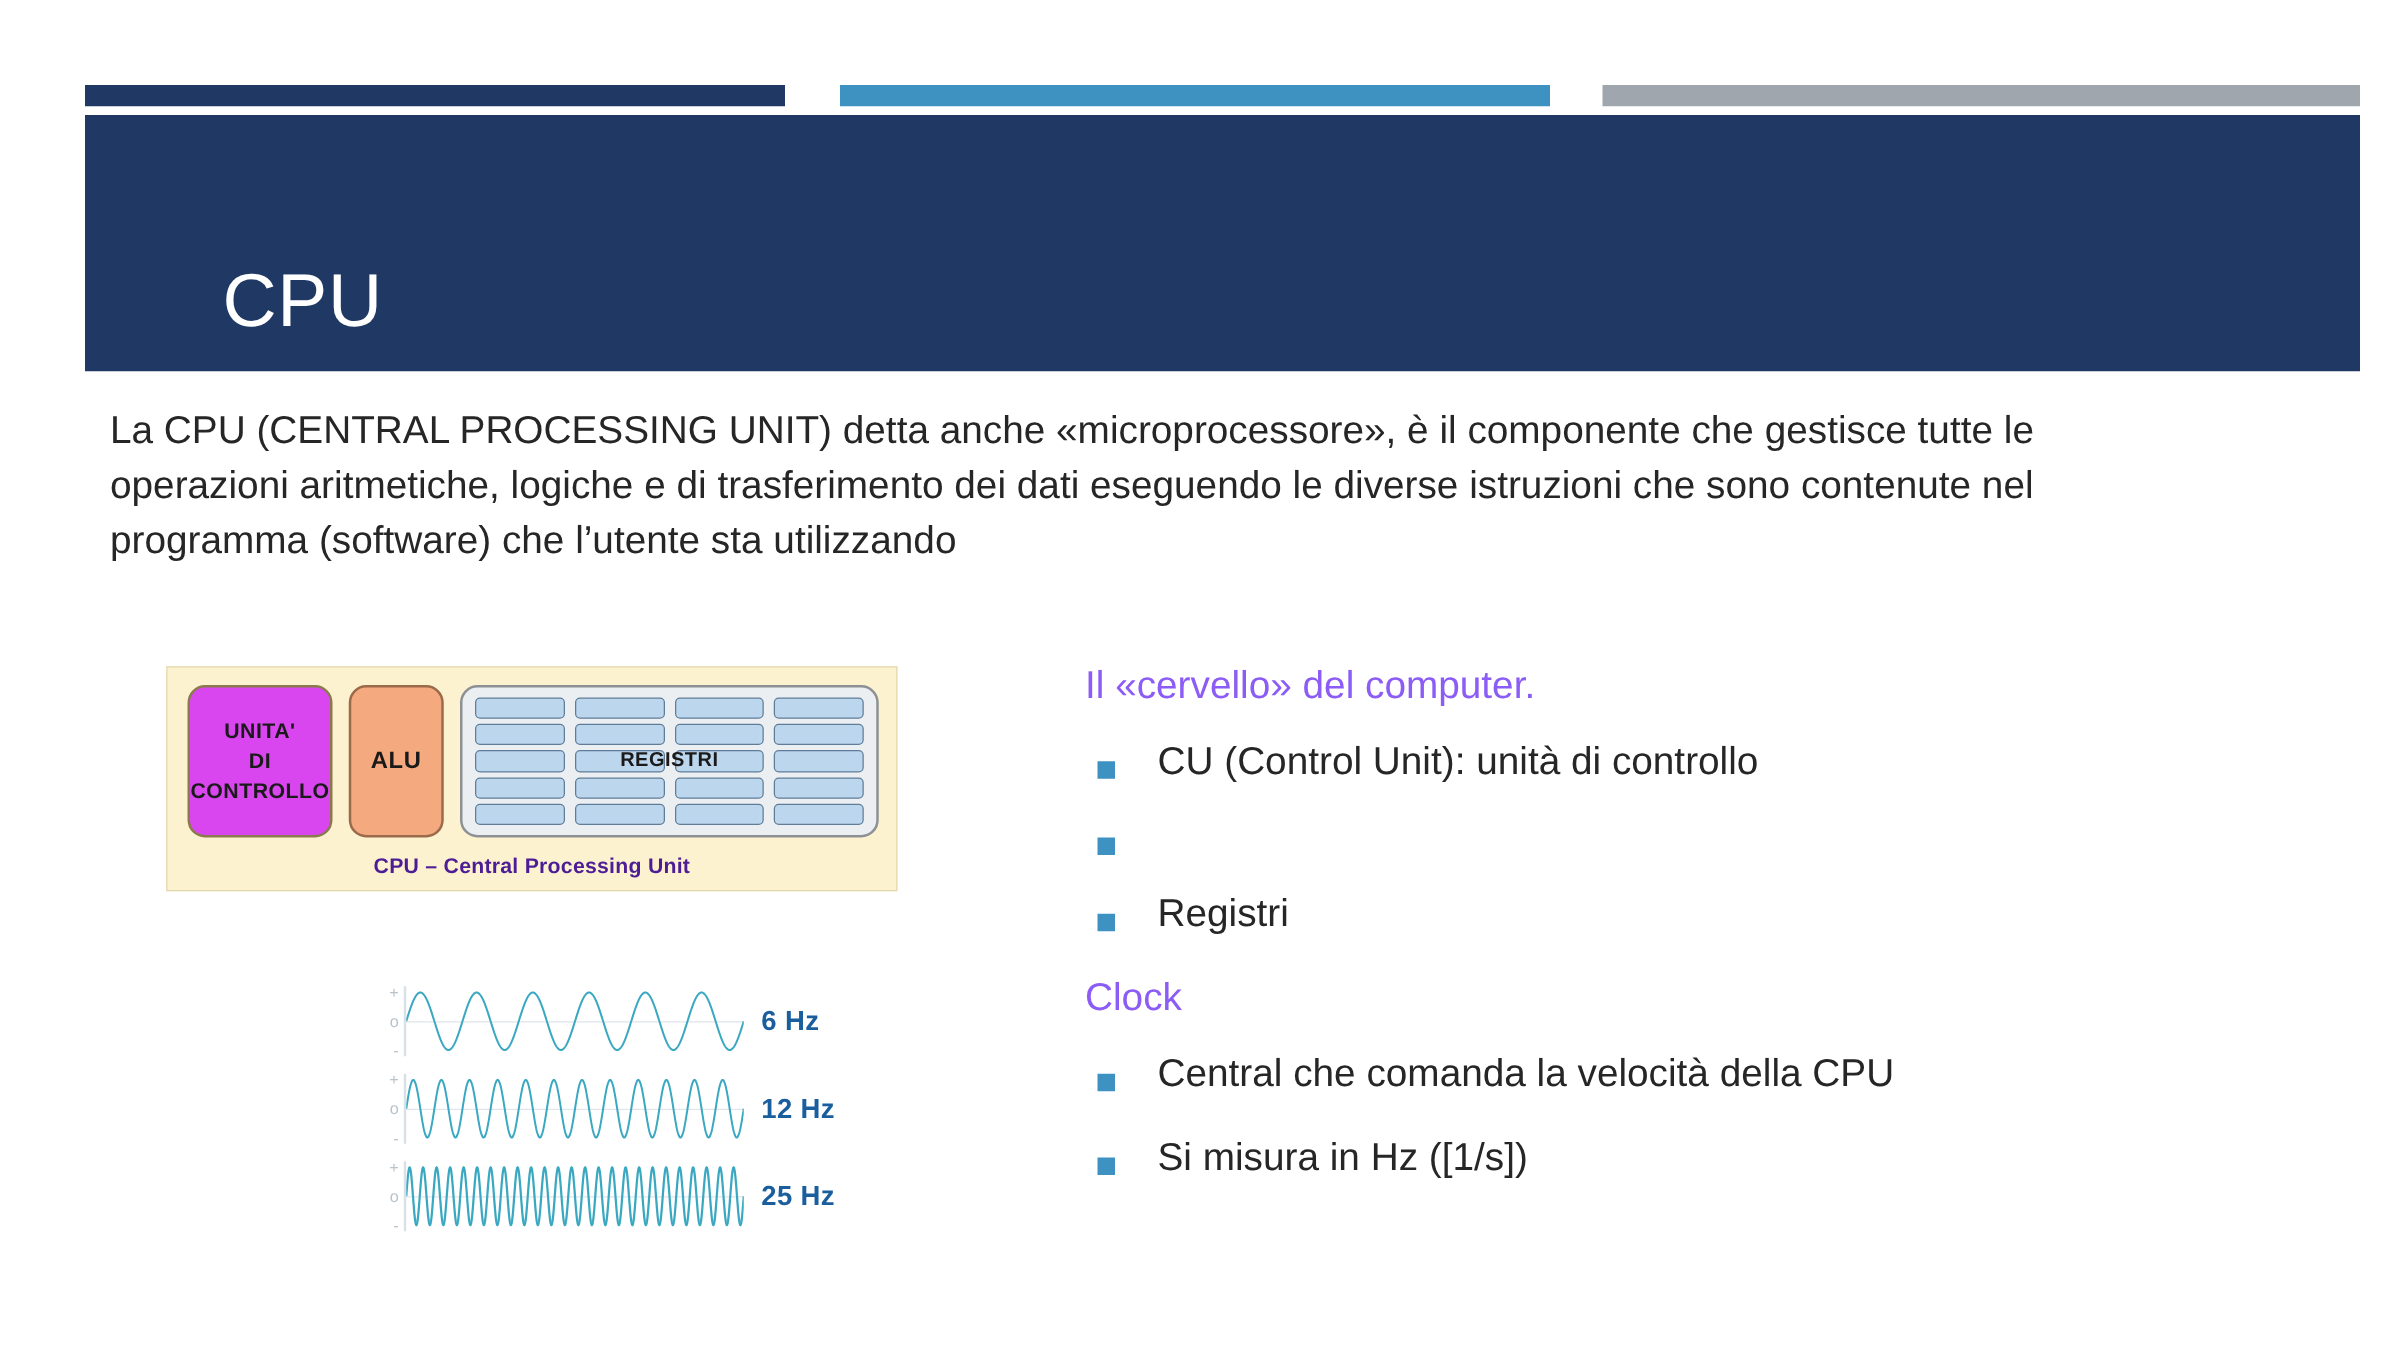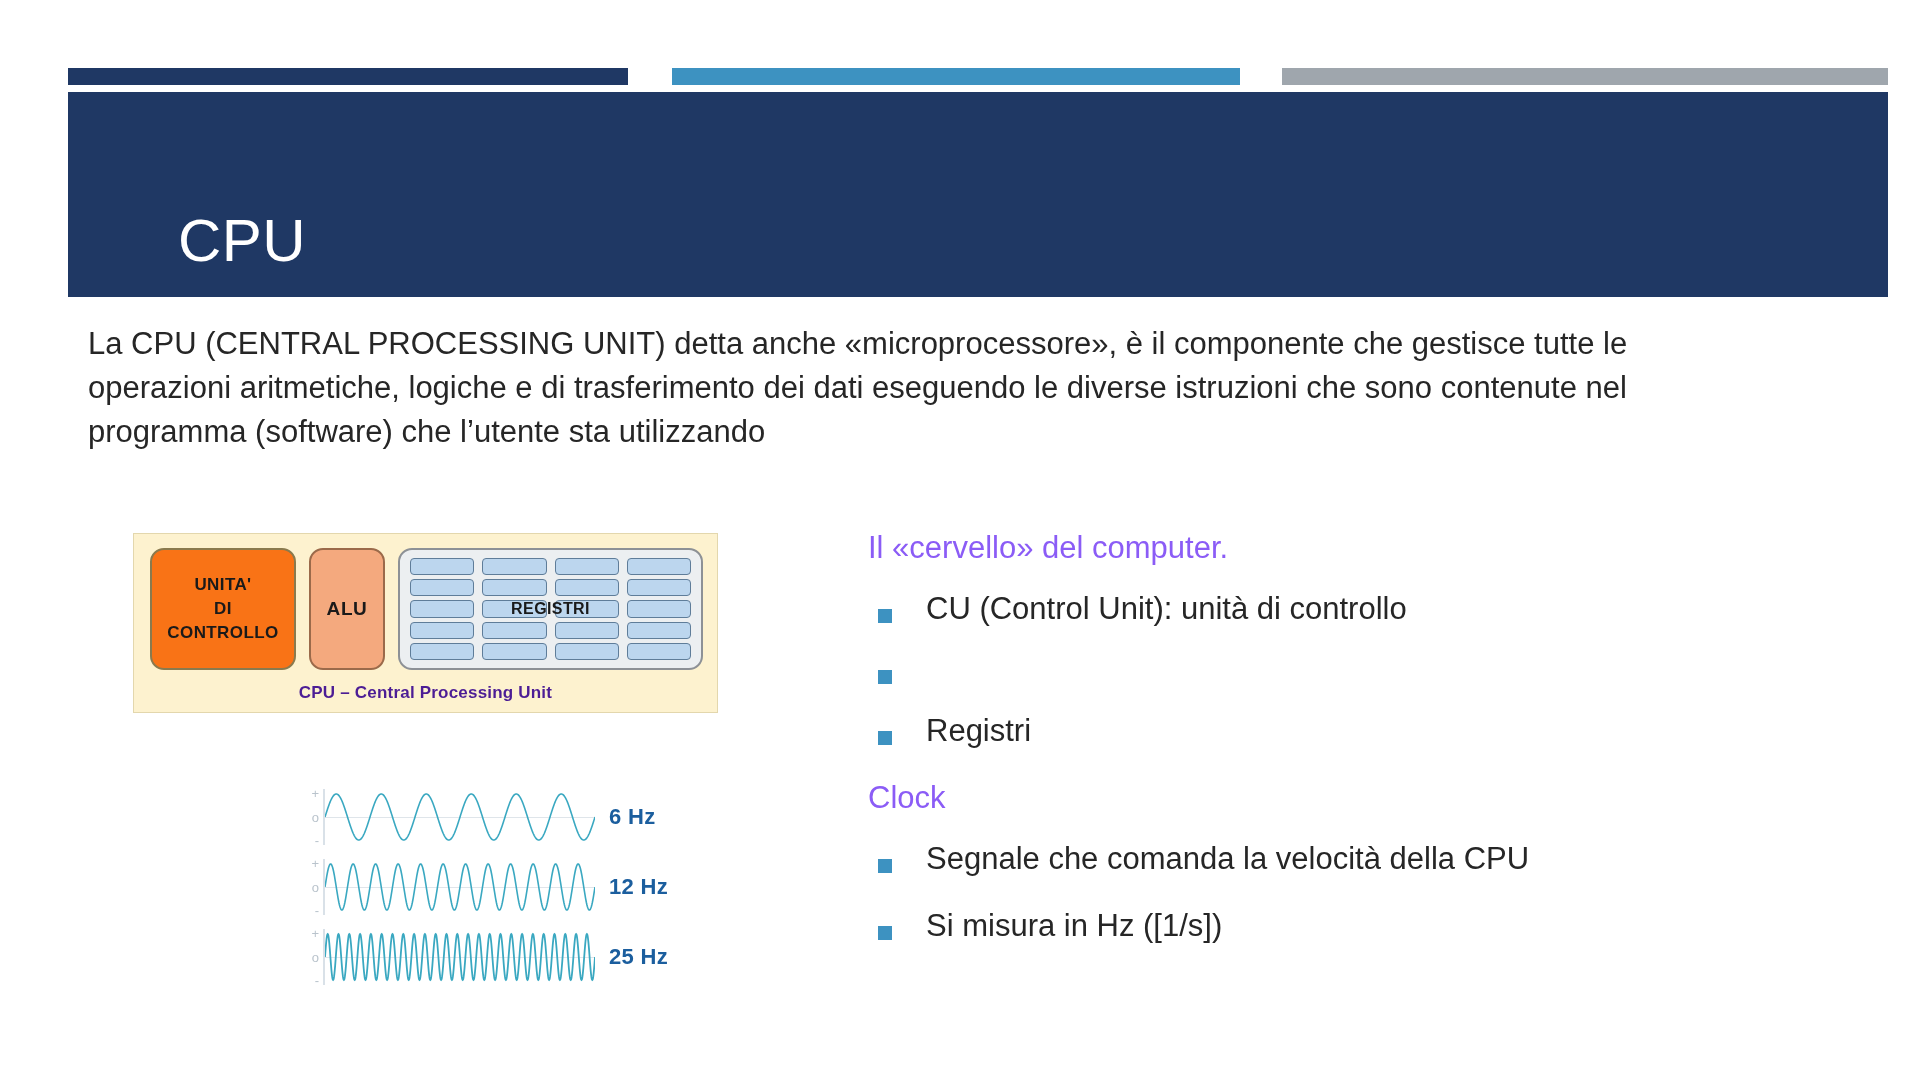--- a/index.html
+++ b/index.html
@@ -82,22 +82,22 @@
     border: 2px solid #8a7a4e;
     border-radius: 14px;
     display: flex;
     align-items: center;
     justify-content: center;
     text-align: center;
     font-weight: bold;
     color: #1a1a1a;
   }
   .blk-cu {
-    width: 146px;
-    background: #f97316;
+    width: 116px;
+    background: #d946ef;
     font-size: 17px;
     line-height: 24px;
     letter-spacing: 0.4px;
   }
   .blk-alu {
     width: 76px;
     background: #f4a97e;
     border-color: #9b6a4a;
     font-size: 19px;
     letter-spacing: 0.6px;
@@ -362,21 +362,21 @@
     </div>
     <div class="rc-bullet">
       <span class="sq"></span>
       <span class="txt">Registri</span>
     </div>
 
     <div class="rc-head second">Clock</div>
 
     <div class="rc-bullet">
       <span class="sq"></span>
-      <span class="txt">Segnale che comanda la velocità della CPU</span>
+      <span class="txt">Central che comanda la velocità della CPU</span>
     </div>
     <div class="rc-bullet">
       <span class="sq"></span>
       <span class="txt">Si misura in Hz ([1/s])</span>
     </div>
   </div>
 
 </div>
 
 </body></html>

